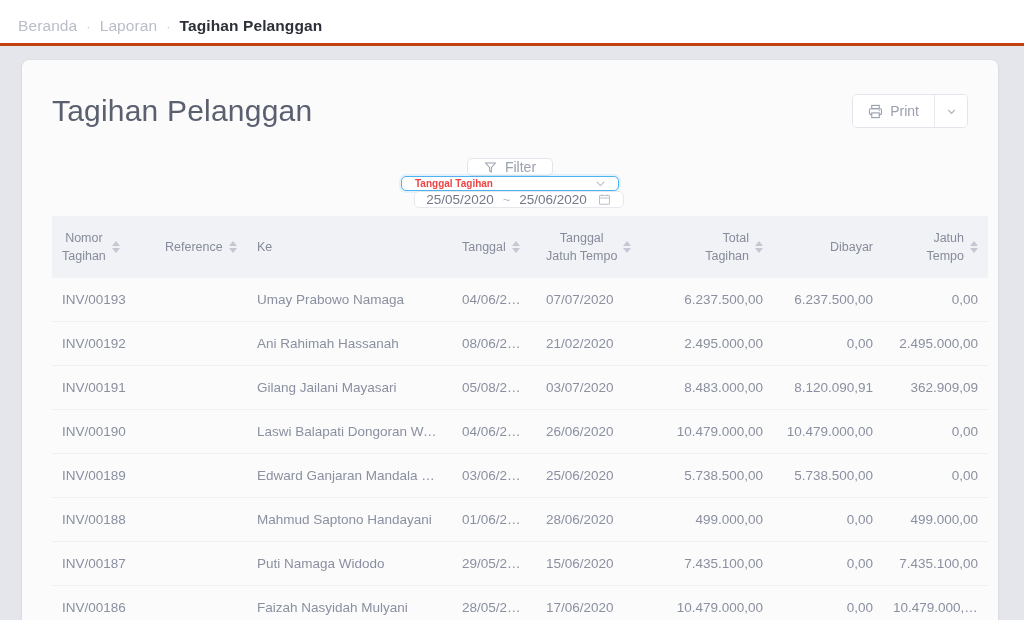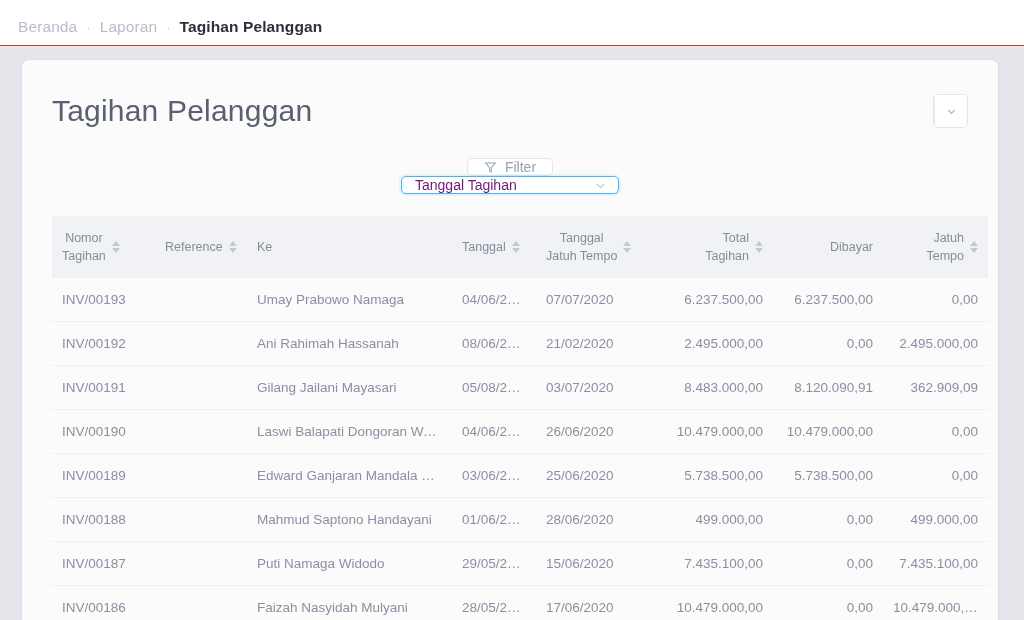--- a/index.html
+++ b/index.html
@@ -13,21 +13,21 @@
     -webkit-font-smoothing: antialiased;
   }
 
   
   .topbar {
     height: 46px;
     background: #ffffff;
     display: flex;
     align-items: center;
     padding: 8px 0 0 18px;
-    border-bottom: 1px solid #c2410c;
+    border-bottom: 3px solid #c2410c;
   }
   .crumb {
     font-size: 15.5px;
     color: #b9bdc9;
     letter-spacing: .1px;
   }
   .crumb.link { cursor: pointer; }
   .crumb.current {
     color: #2c3038;
     font-weight: bold;
@@ -133,22 +133,23 @@
     border-radius: 5px;
     background: #fff;
     display: flex;
     align-items: center;
     padding: 0 11px 0 13px;
     cursor: pointer;
     box-shadow: 0 0 0 2px rgba(77,178,240,.12);
   }
   .select-label {
     flex: 1;
-    font-size: 14px;
-    color: #701a75;
+    font-size: 10px;
+    color: #ef4444;
+    font-weight: bold;
   }
   .daterange {
     width: 210px;
     height: 36px;
     margin-left: 17px;
     border: 1px solid #e6e8ee;
     border-radius: 5px;
     background: #fff;
     display: flex;
     align-items: center;
@@ -226,20 +227,31 @@
   <div id="breadcrumb"><span class="crumb link">Beranda</span><span class="crumb-sep">·</span><span class="crumb link">Laporan</span><span class="crumb-sep">·</span><span class="crumb current">Tagihan Pelanggan</span></div>
 </div>
 
 <div class="page">
   <div class="card">
 
     <div class="card-head">
       <h1 class="page-title">Tagihan Pelanggan</h1>
 
       <div class="btn-group">
+        <button class="btn-print">
+          <span class="ico">
+            <svg width="15" height="15" viewBox="0 0 16 16" fill="none" stroke="#9aa0ae" stroke-width="1.2">
+              <rect x="4" y="1.5" width="8" height="3.5"></rect>
+              <rect x="1.6" y="5" width="12.8" height="6" rx="1"></rect>
+              <rect x="4" y="9.5" width="8" height="5" fill="#fff"></rect>
+              <circle cx="12.2" cy="7" r=".6" fill="#9aa0ae" stroke="none"></circle>
+            </svg>
+          </span>
+          <span>Print</span>
+        </button>
         <div class="btn-split">
           <span class="ico">
             <svg width="11" height="11" viewBox="0 0 12 12" fill="none" stroke="#a9aeba" stroke-width="1.2">
               <path d="M2.5 4.3 L6 8 L9.5 4.3"></path>
             </svg>
           </span>
         </div>
       </div>
     </div>
 
@@ -257,20 +269,32 @@
 
       <div class="select-box">
         <span class="select-label">Tanggal Tagihan</span>
         <span class="ico">
           <svg width="13" height="13" viewBox="0 0 14 14" fill="none" stroke="#b6bbc6" stroke-width="1.15">
             <path d="M3 5.2 L7 9.2 L11 5.2"></path>
           </svg>
         </span>
       </div>
 
+      <div class="daterange">
+        <span class="dr-date">25/05/2020</span>
+        <span class="dr-sep">~</span>
+        <span class="dr-date">25/06/2020</span>
+        <span class="ico dr-cal">
+          <svg width="13" height="13" viewBox="0 0 14 14" fill="none" stroke="#bcc1cb" stroke-width="1.1">
+            <rect x="1.6" y="2.6" width="10.8" height="9.6" rx="1"></rect>
+            <path d="M1.6 5.4 H12.4"></path>
+            <path d="M4.4 1.4 V3.4 M9.6 1.4 V3.4"></path>
+          </svg>
+        </span>
+      </div>
     </div>
 
     <table class="grid">
       <colgroup>
         <col class="c-inv">
           <col class="c-ref">
           <col class="c-ke">
           <col class="c-tgl">
         <col class="c-jt">
           <col class="c-total">

